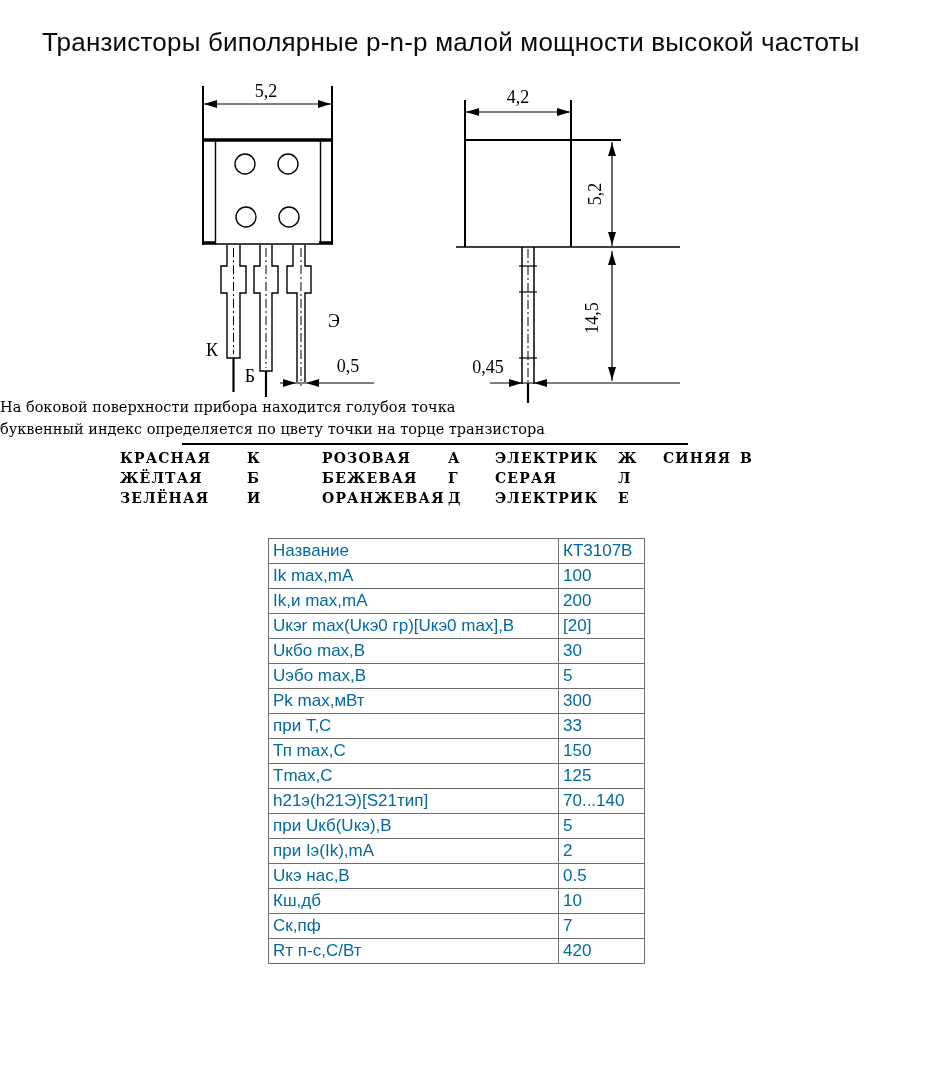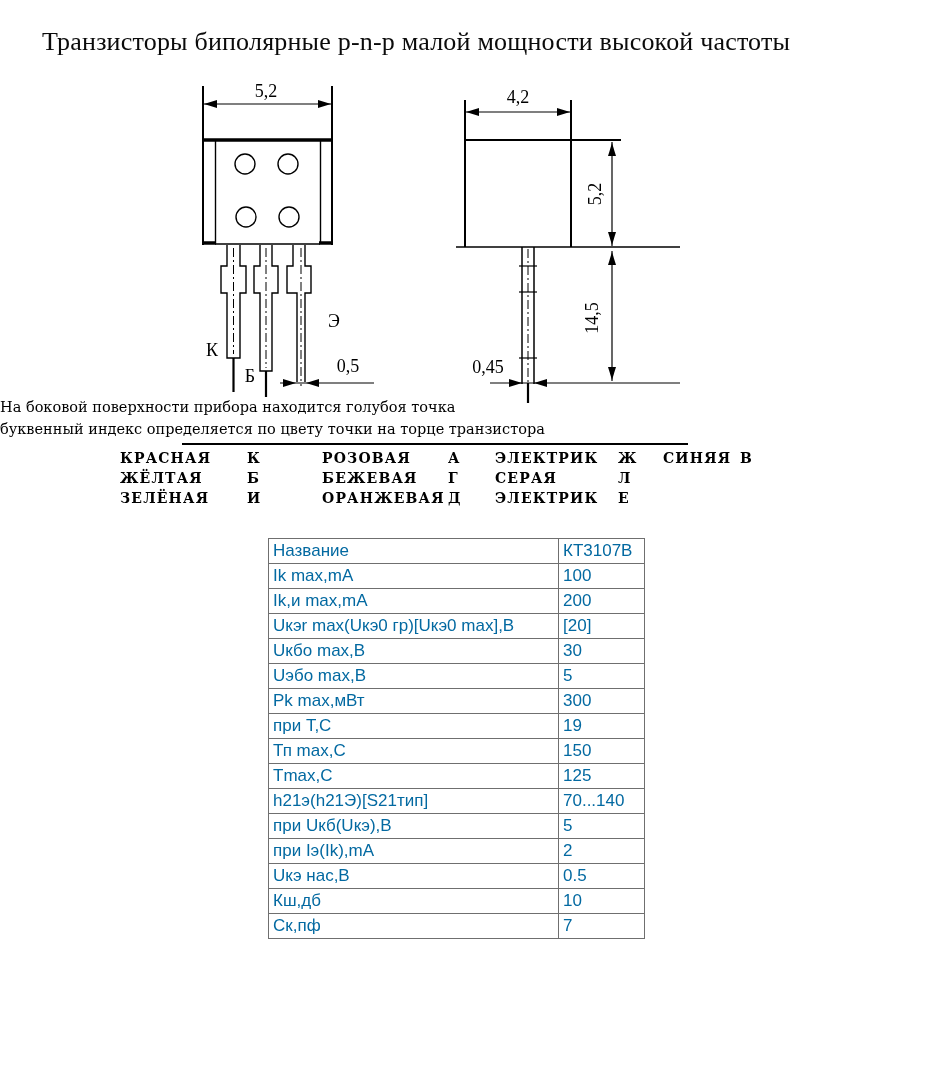--- a/index.html
+++ b/index.html
@@ -1,20 +1,20 @@
 <!DOCTYPE html>
 <html><head>
 <meta charset="utf-8">
 <style>
   html,body{margin:0;padding:0;background:#e8e8e8}
   .page{position:relative;width:932px;height:1071px;background:#ffffff;margin:0 auto;
         font-family:"Liberation Sans",sans-serif;color:#000;overflow:hidden}
   .title{position:absolute;left:42px;top:27px;margin:0;font-size:26px;font-weight:400;
          letter-spacing:.2px;color:#0b0b0b;white-space:nowrap;
-         font-family:Liberation Serif, serif}
+         font-family:Liberation Sans, sans-serif}
   svg.drawing{position:absolute;left:0;top:0}
   svg.drawing line, svg.drawing path, svg.drawing circle{stroke:#000;fill:none}
   svg.drawing polygon{fill:#000;stroke:none}
   svg.drawing text{font-family:"Liberation Serif","DejaVu Serif",serif;font-size:18px;
                    fill:#000;stroke:none}
   .note-wrap{position:absolute;left:0;top:0;width:850px}
   .note-line{position:absolute;left:0;width:100%;text-align:left;
              font-family:"DejaVu Serif","Liberation Serif",serif;font-size:14.5px;
              font-weight:500;color:#000;white-space:nowrap}
   .note-line.l1{top:399px}
@@ -187,21 +187,21 @@
       <tr>
         <td class="name">Uэбо max,В</td>
         <td class="val">5</td>
       </tr>
       <tr>
         <td class="name">Pk max,мВт</td>
         <td class="val">300</td>
       </tr>
       <tr>
         <td class="name">при Т,С</td>
-        <td class="val">19</td>
+        <td class="val">33</td>
       </tr>
       <tr>
         <td class="name">Тп max,С</td>
         <td class="val">150</td>
       </tr>
       <tr>
         <td class="name">Tmax,С</td>
         <td class="val">125</td>
       </tr>
       <tr>
@@ -221,16 +221,20 @@
         <td class="val">0.5</td>
       </tr>
       <tr>
         <td class="name">Кш,дб</td>
         <td class="val">10</td>
       </tr>
       <tr>
         <td class="name">Ск,пф</td>
         <td class="val">7</td>
       </tr>
+      <tr>
+        <td class="name">Rт п-с,С/Вт</td>
+        <td class="val">420</td>
+      </tr>
     </tbody>
   </table>
 
 </div>
 
 </body></html>

